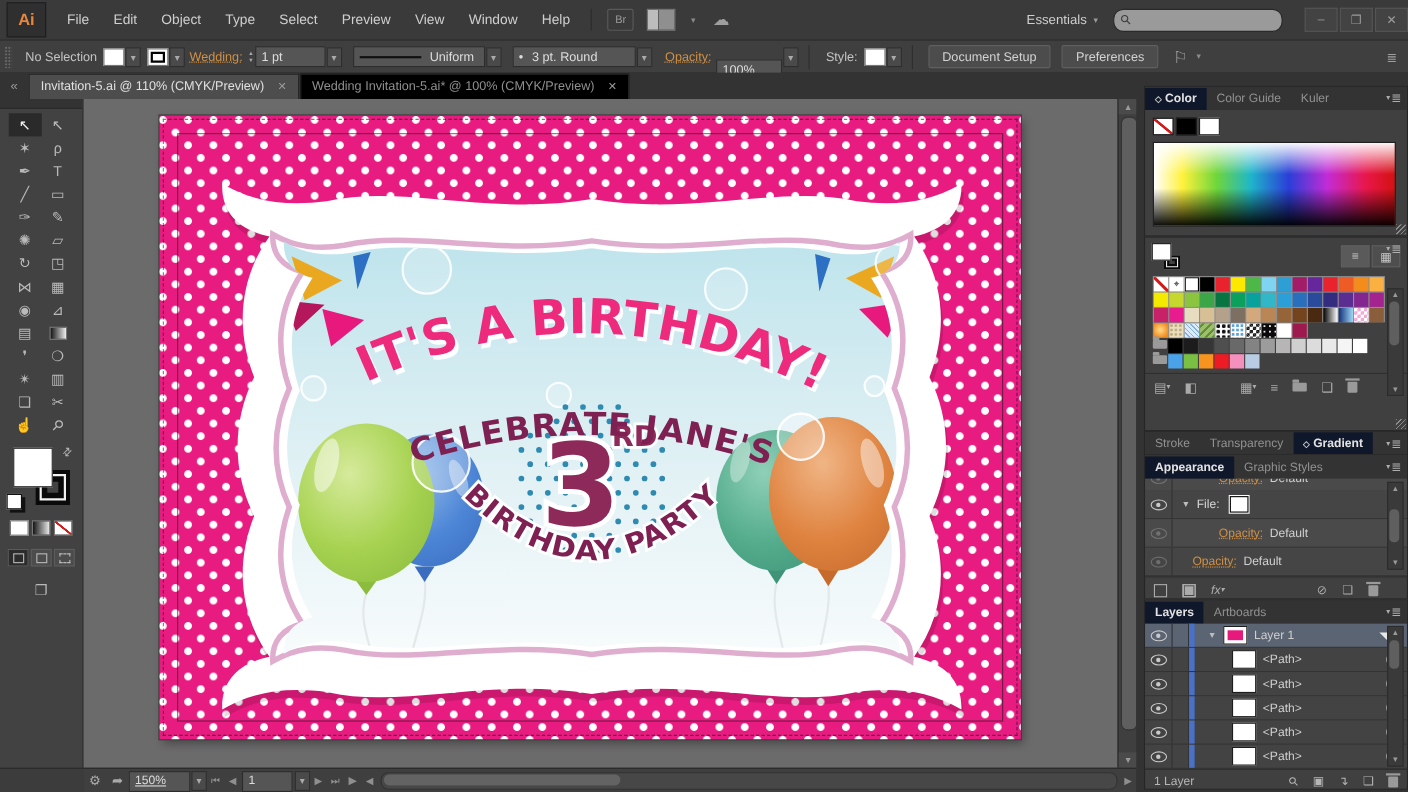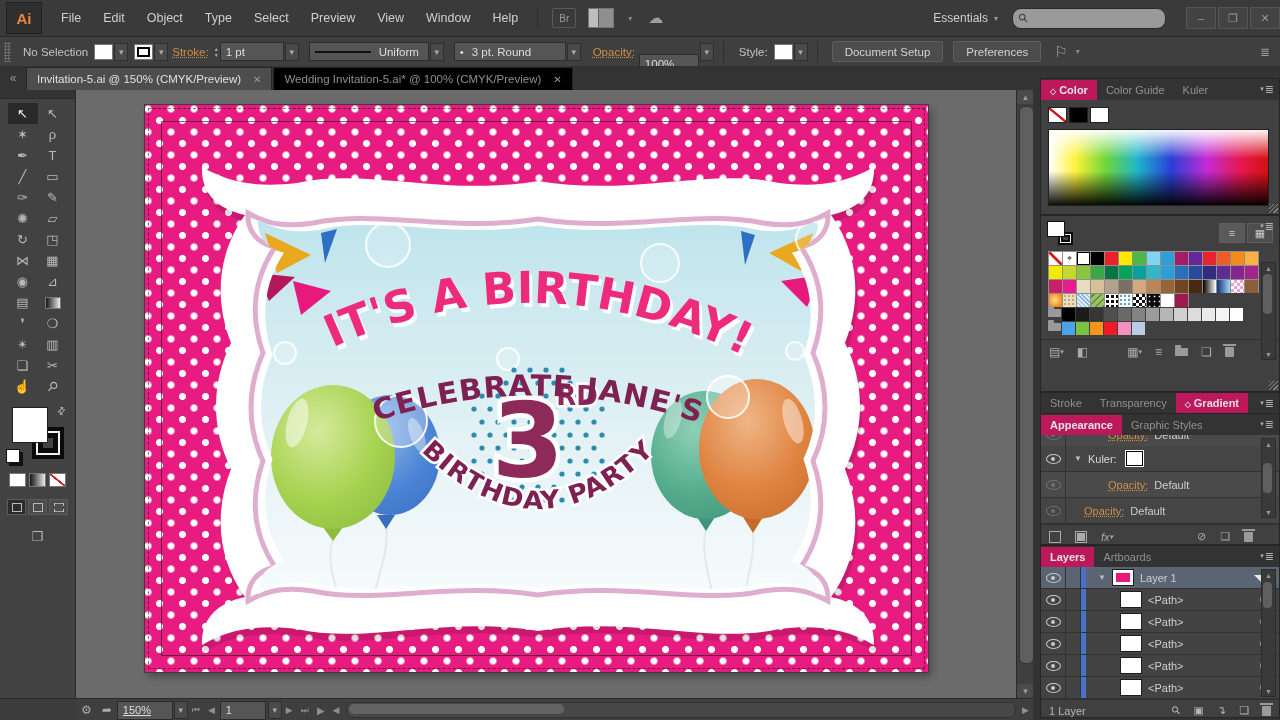--- a/index.html
+++ b/index.html
@@ -101,21 +101,21 @@
   #ab-field{width:34px;margin:0 1px;}
   #sel-status{flex:0 0 200px;text-align:center;color:#c9c9c9;border-left:1px solid #2d2d2d;border-right:1px solid #2d2d2d;height:100%;line-height:22px;margin-left:12px;}
   #hscroll{flex:1;display:flex;align-items:center;height:100%;}
   #hscroll .track{flex:1;height:14px;background:#474747;border:1px solid #323232;border-radius:7px;position:relative;margin:0 2px;}
   #hthumb{position:absolute;left:2px;top:1px;width:215px;height:10px;background:#636363;border-radius:5px;}
   
   #dock{position:absolute;left:1033px;top:66px;width:247px;height:654px;background:#333;}
   .panel{position:absolute;left:7px;width:240px;background:#404040;border:1px solid #262626;box-sizing:border-box;}
   .ptabs{display:flex;height:21px;background:#333;align-items:flex-end;position:relative;}
   .ptab{padding:0 9px;line-height:20px;font-size:11px;color:#919191;height:20px;}
-  .ptab.active{background:#be185d;color:#e3e3e3;font-weight:bold;}
+  .ptab.active{background:#0f172a;color:#e3e3e3;font-weight:bold;}
   .ptab-pre{display:none;font-size:8px;margin-right:3px;color:#c9c9c9;}
   .ptab.prefix .ptab-pre{display:inline;}
   .pmenu{position:absolute;right:5px;top:4px;color:#aeaeae;font-size:11px;}
   .pmenu::before{content:"▾";font-size:7px;margin-right:1px;vertical-align:2px;}
   
   #colorchips{display:flex;gap:2px;margin:7px 0 6px 7px;}
   .cchip{width:17px;height:14px;border:1px solid #202020;background:#fff;}
   .cchip.none{background:linear-gradient(to top right,#fff 43%,#d21a1a 46%,#d21a1a 54%,#fff 57%);}
   .cchip.black{background:#000;}
   #spectrum{margin:0 10px 8px 7px;height:75px;border:1px solid #202020;
@@ -238,21 +238,21 @@
 </header>
 
 <div id="optionsbar">
   <div class="grip"></div>
   <span class="ob-label">No Selection</span>
   <span class="chip"></span>
     <span class="dd">▾</span>
   <span style="width:6px;"></span>
   <span class="chip stroke"></span>
     <span class="dd">▾</span>
-  <span class="ob-link">Stroke:</span>
+  <span class="ob-link">Wedding:</span>
   <span class="stepper">
       <span>▴</span>
       <span>▾</span>
     </span>
   <span class="field" style="width:52px;">1 pt</span>
     <span class="dd">▾</span>
   <span style="width:10px;"></span>
   <span class="field" style="width:108px;">
       <span class="linepreview"></span>
       <span>Uniform</span>
@@ -277,21 +277,21 @@
   <span class="mb-glyph">⚐</span>
   <span style="font-size:8px;color:#8a8a8a;">▾</span>
   <span style="margin-left:auto;margin-right:10px;color:#9f9f9f;">≣</span>
 </div>
 
 <div id="tabbar">
   <div id="tab-collapse">«</div>
   <div style="display:flex;align-items:flex-end;">
 
   <div class="dtab active">
-        <span class="dtab-title">Invitation-5.ai @ 150% (CMYK/Preview)</span>
+        <span class="dtab-title">Invitation-5.ai @ 110% (CMYK/Preview)</span>
         <span class="dtab-close">✕</span>
       </div>
       <div class="dtab">
         <span class="dtab-title">Wedding Invitation-5.ai* @ 100% (CMYK/Preview)</span>
         <span class="dtab-close">✕</span>
       </div>
     </div>
 </div>
 
 <div id="toolbar">
@@ -818,21 +818,21 @@
             <span style="width: 42px; display: inline-block;"></span>
             <span class="alink">Opacity:</span>
             <span class="aval">Default</span>
           </div>
         </div>
         <div class="arow">
           <span class="eyecell">
             <span class="i-eye"></span>
           </span>
           <span class="disc">▼</span>
-          <span style="color: rgb(216, 216, 216);">Kuler:</span>
+          <span style="color: rgb(216, 216, 216);">File:</span>
           <span class="fillchip"></span>
         </div>
         <div class="arow" style="background: rgb(74, 74, 74);">
           <span class="eyecell">
             <span class="i-eye dim"></span>
           </span>
           <span style="width: 42px; display: inline-block;"></span>
           <span class="alink">Opacity:</span>
           <span class="aval">Default</span>
         </div>

